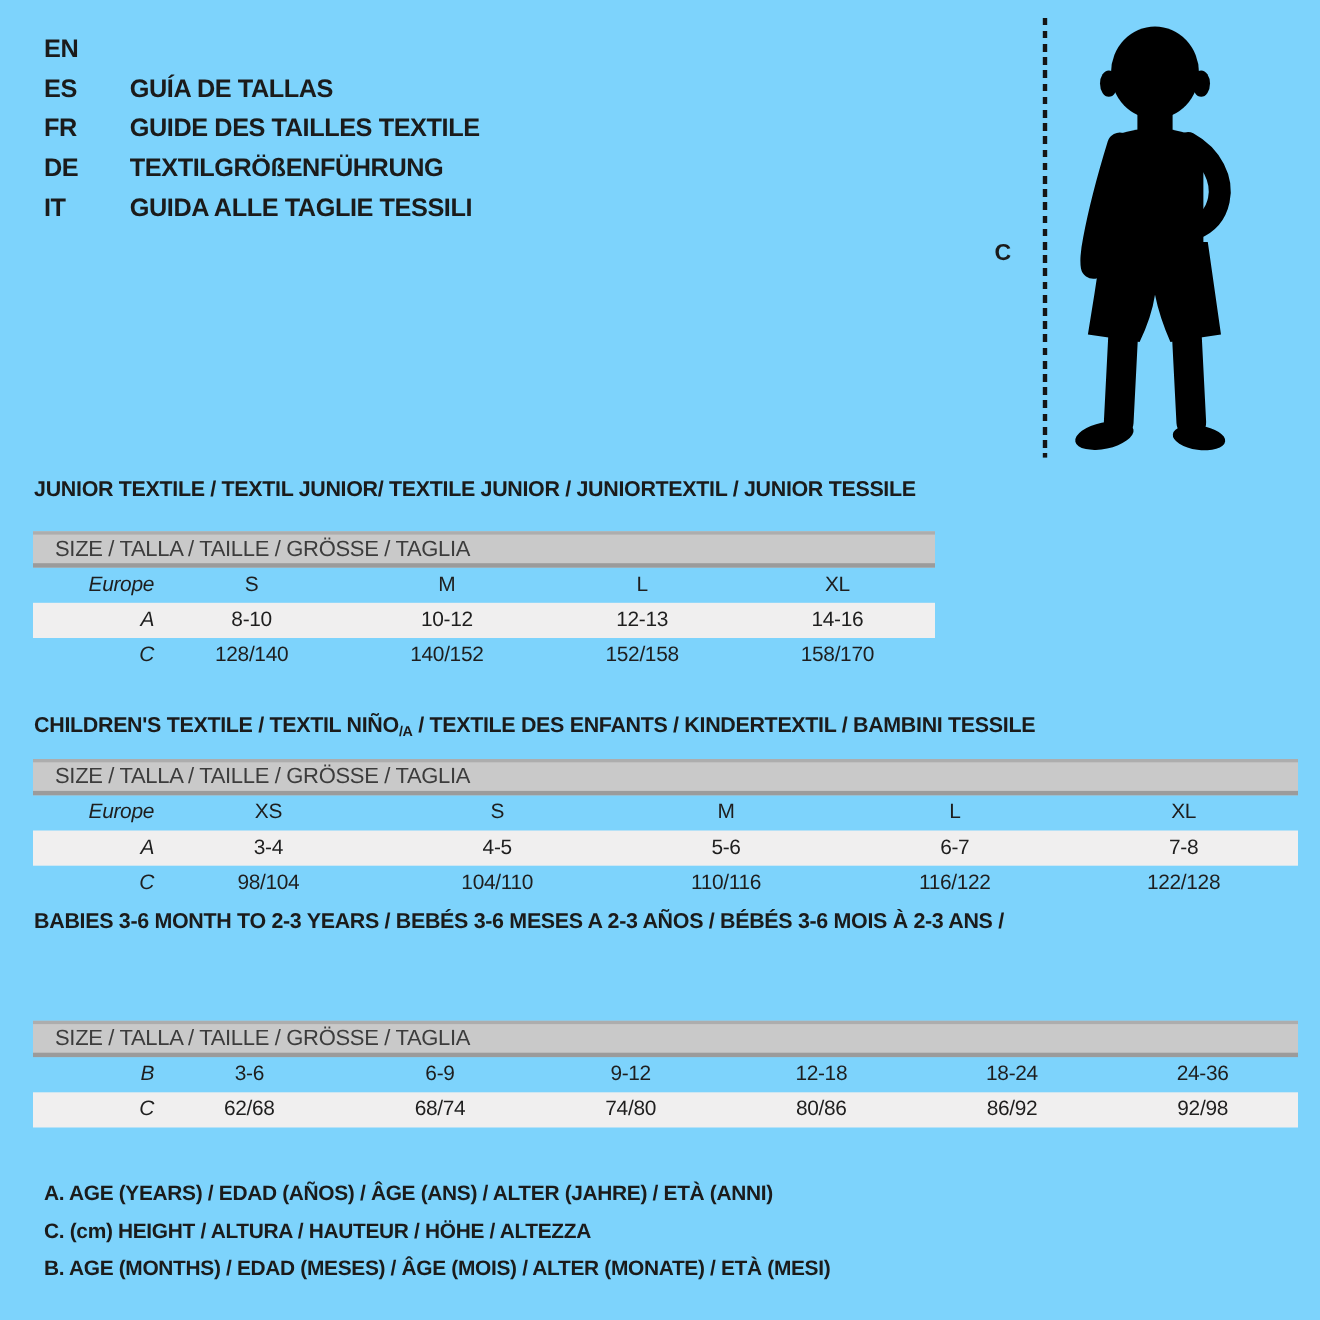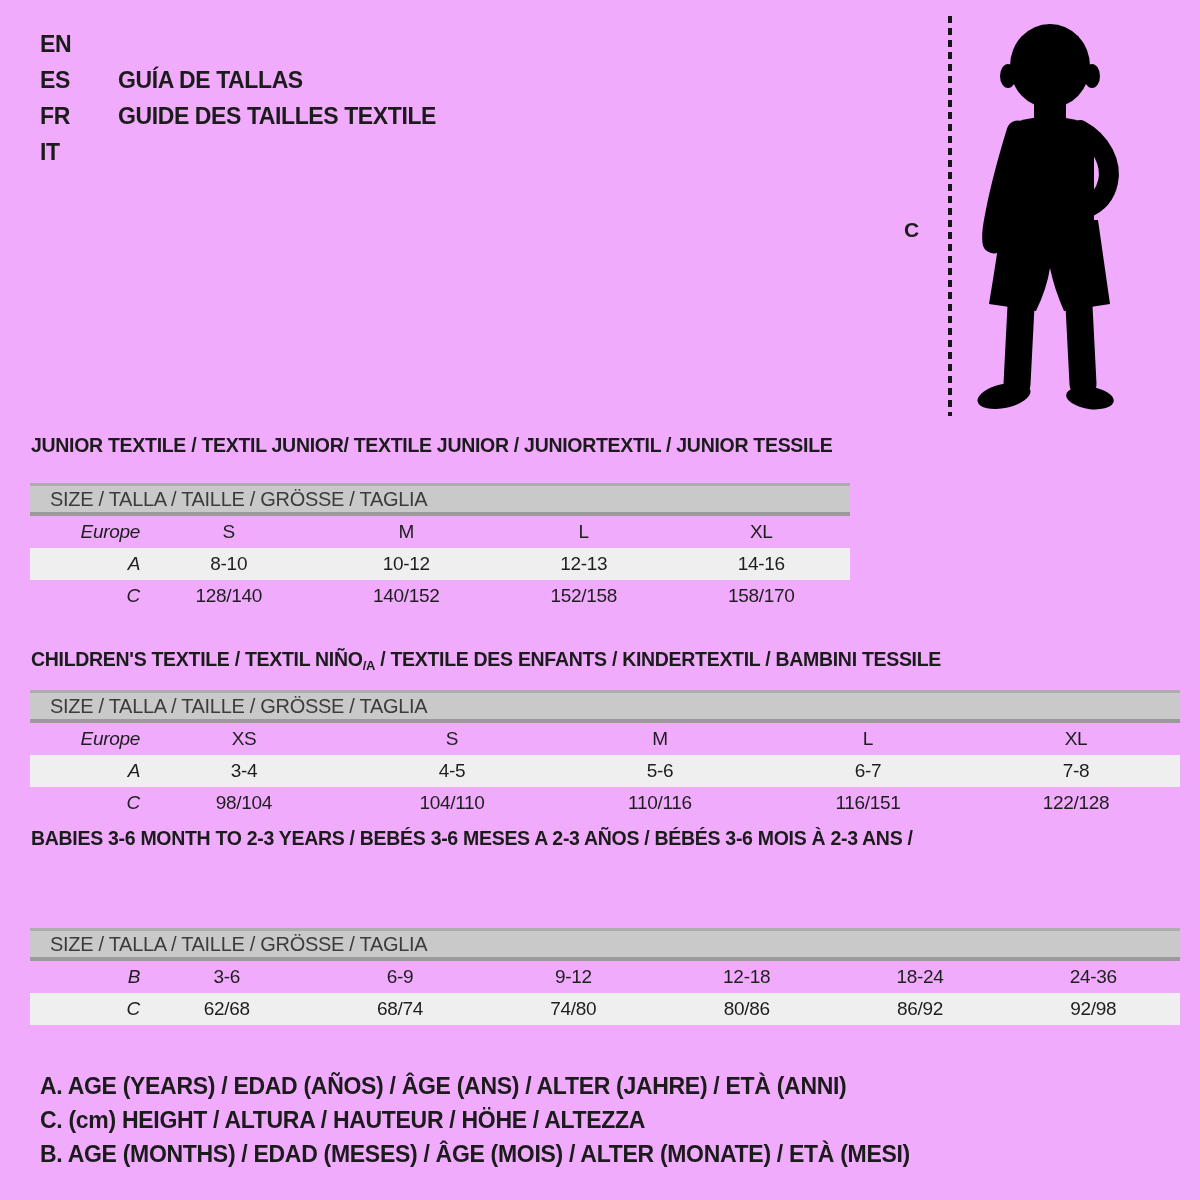--- a/index.html
+++ b/index.html
@@ -7,21 +7,21 @@
     width: 1200px; height: 1200px;
     background: #ffffff;
     font-family: "Liberation Sans", "DejaVu Sans", sans-serif;
     color: #1b1b1b;
     -webkit-font-smoothing: antialiased;
   }
   .page {
     position: relative;
     width: 1200px; height: 1200px;
     overflow: hidden;
-    background: #f0abfc;
+    background: #7dd3fc;
   }
 
   
   .lang-table { position: absolute; left: 40px; top: 26px; }
   .lang-row {
     display: flex; align-items: center;
     height: 36px;
     font-weight: bold; font-size: 23px;
     letter-spacing: -0.4px;
     white-space: nowrap;
@@ -66,21 +66,21 @@
   .cols4 { grid-template-columns: 110px repeat(4, 1fr); }
   .cols5 { grid-template-columns: 110px repeat(5, 1fr); }
   .cols6 { grid-template-columns: 110px repeat(6, 1fr); }
   .trow .lbl { padding-left: 8px; text-align: right; font-style: italic; }
   .trow .val { text-align: center; }
   .trow.alt { background: #f0efef; }
 
   
   .notes {
     position: absolute; left: 40px; top: 1069px;
-    font-weight: bold; font-size: 23px;
+    font-weight: bold; font-size: 19px;
     line-height: 34px;
     letter-spacing: -0.3px;
     white-space: nowrap;
   }
 </style>
 </head>
 <body>
 
 <div class="page">
 
@@ -90,21 +90,26 @@
     </div>
     <div class="lang-row">
       <span class="lang-code">ES</span>
       <span class="lang-title">GUÍA DE TALLAS</span>
     </div>
     <div class="lang-row">
       <span class="lang-code">FR</span>
       <span class="lang-title">GUIDE DES TAILLES TEXTILE</span>
     </div>
     <div class="lang-row">
+      <span class="lang-code">DE</span>
+      <span class="lang-title">TEXTILGRÖßENFÜHRUNG</span>
+    </div>
+    <div class="lang-row">
       <span class="lang-code">IT</span>
+      <span class="lang-title">GUIDA ALLE TAGLIE TESSILI</span>
     </div>
   </div>
 
   <span class="c-label">C</span>
   <div class="dashed-line"></div>
   <svg class="silhouette" width="168" height="398" viewBox="0 0 168 398" aria-hidden="true">
     <g fill="#000000" stroke="none">
       <ellipse cx="86" cy="48" rx="40" ry="42"></ellipse>
       <ellipse cx="44" cy="58" rx="8" ry="12"></ellipse>
       <ellipse cx="128" cy="58" rx="8" ry="12"></ellipse>
@@ -171,21 +176,21 @@
       <span class="val">4-5</span>
       <span class="val">5-6</span>
       <span class="val">6-7</span>
       <span class="val">7-8</span>
     </div>
     <div class="trow cols5">
       <span class="lbl">C</span>
       <span class="val">98/104</span>
       <span class="val">104/110</span>
       <span class="val">110/116</span>
-      <span class="val">116/151</span>
+      <span class="val">116/122</span>
       <span class="val">122/128</span>
     </div>
   </div>
 
   <div class="section-heading" style="top:827px;">BABIES 3-6 MONTH TO 2-3 YEARS / BEBÉS 3-6 MESES A 2-3 AÑOS / BÉBÉS 3-6 MOIS À 2-3 ANS /</div>
   <div class="size-table" style="left:30px; top:928px; width:1150px;">
     <div class="size-bar">
       <span>SIZE / TALLA / TAILLE / GRÖSSE / TAGLIA</span>
     </div>
     <div class="trow cols6">

